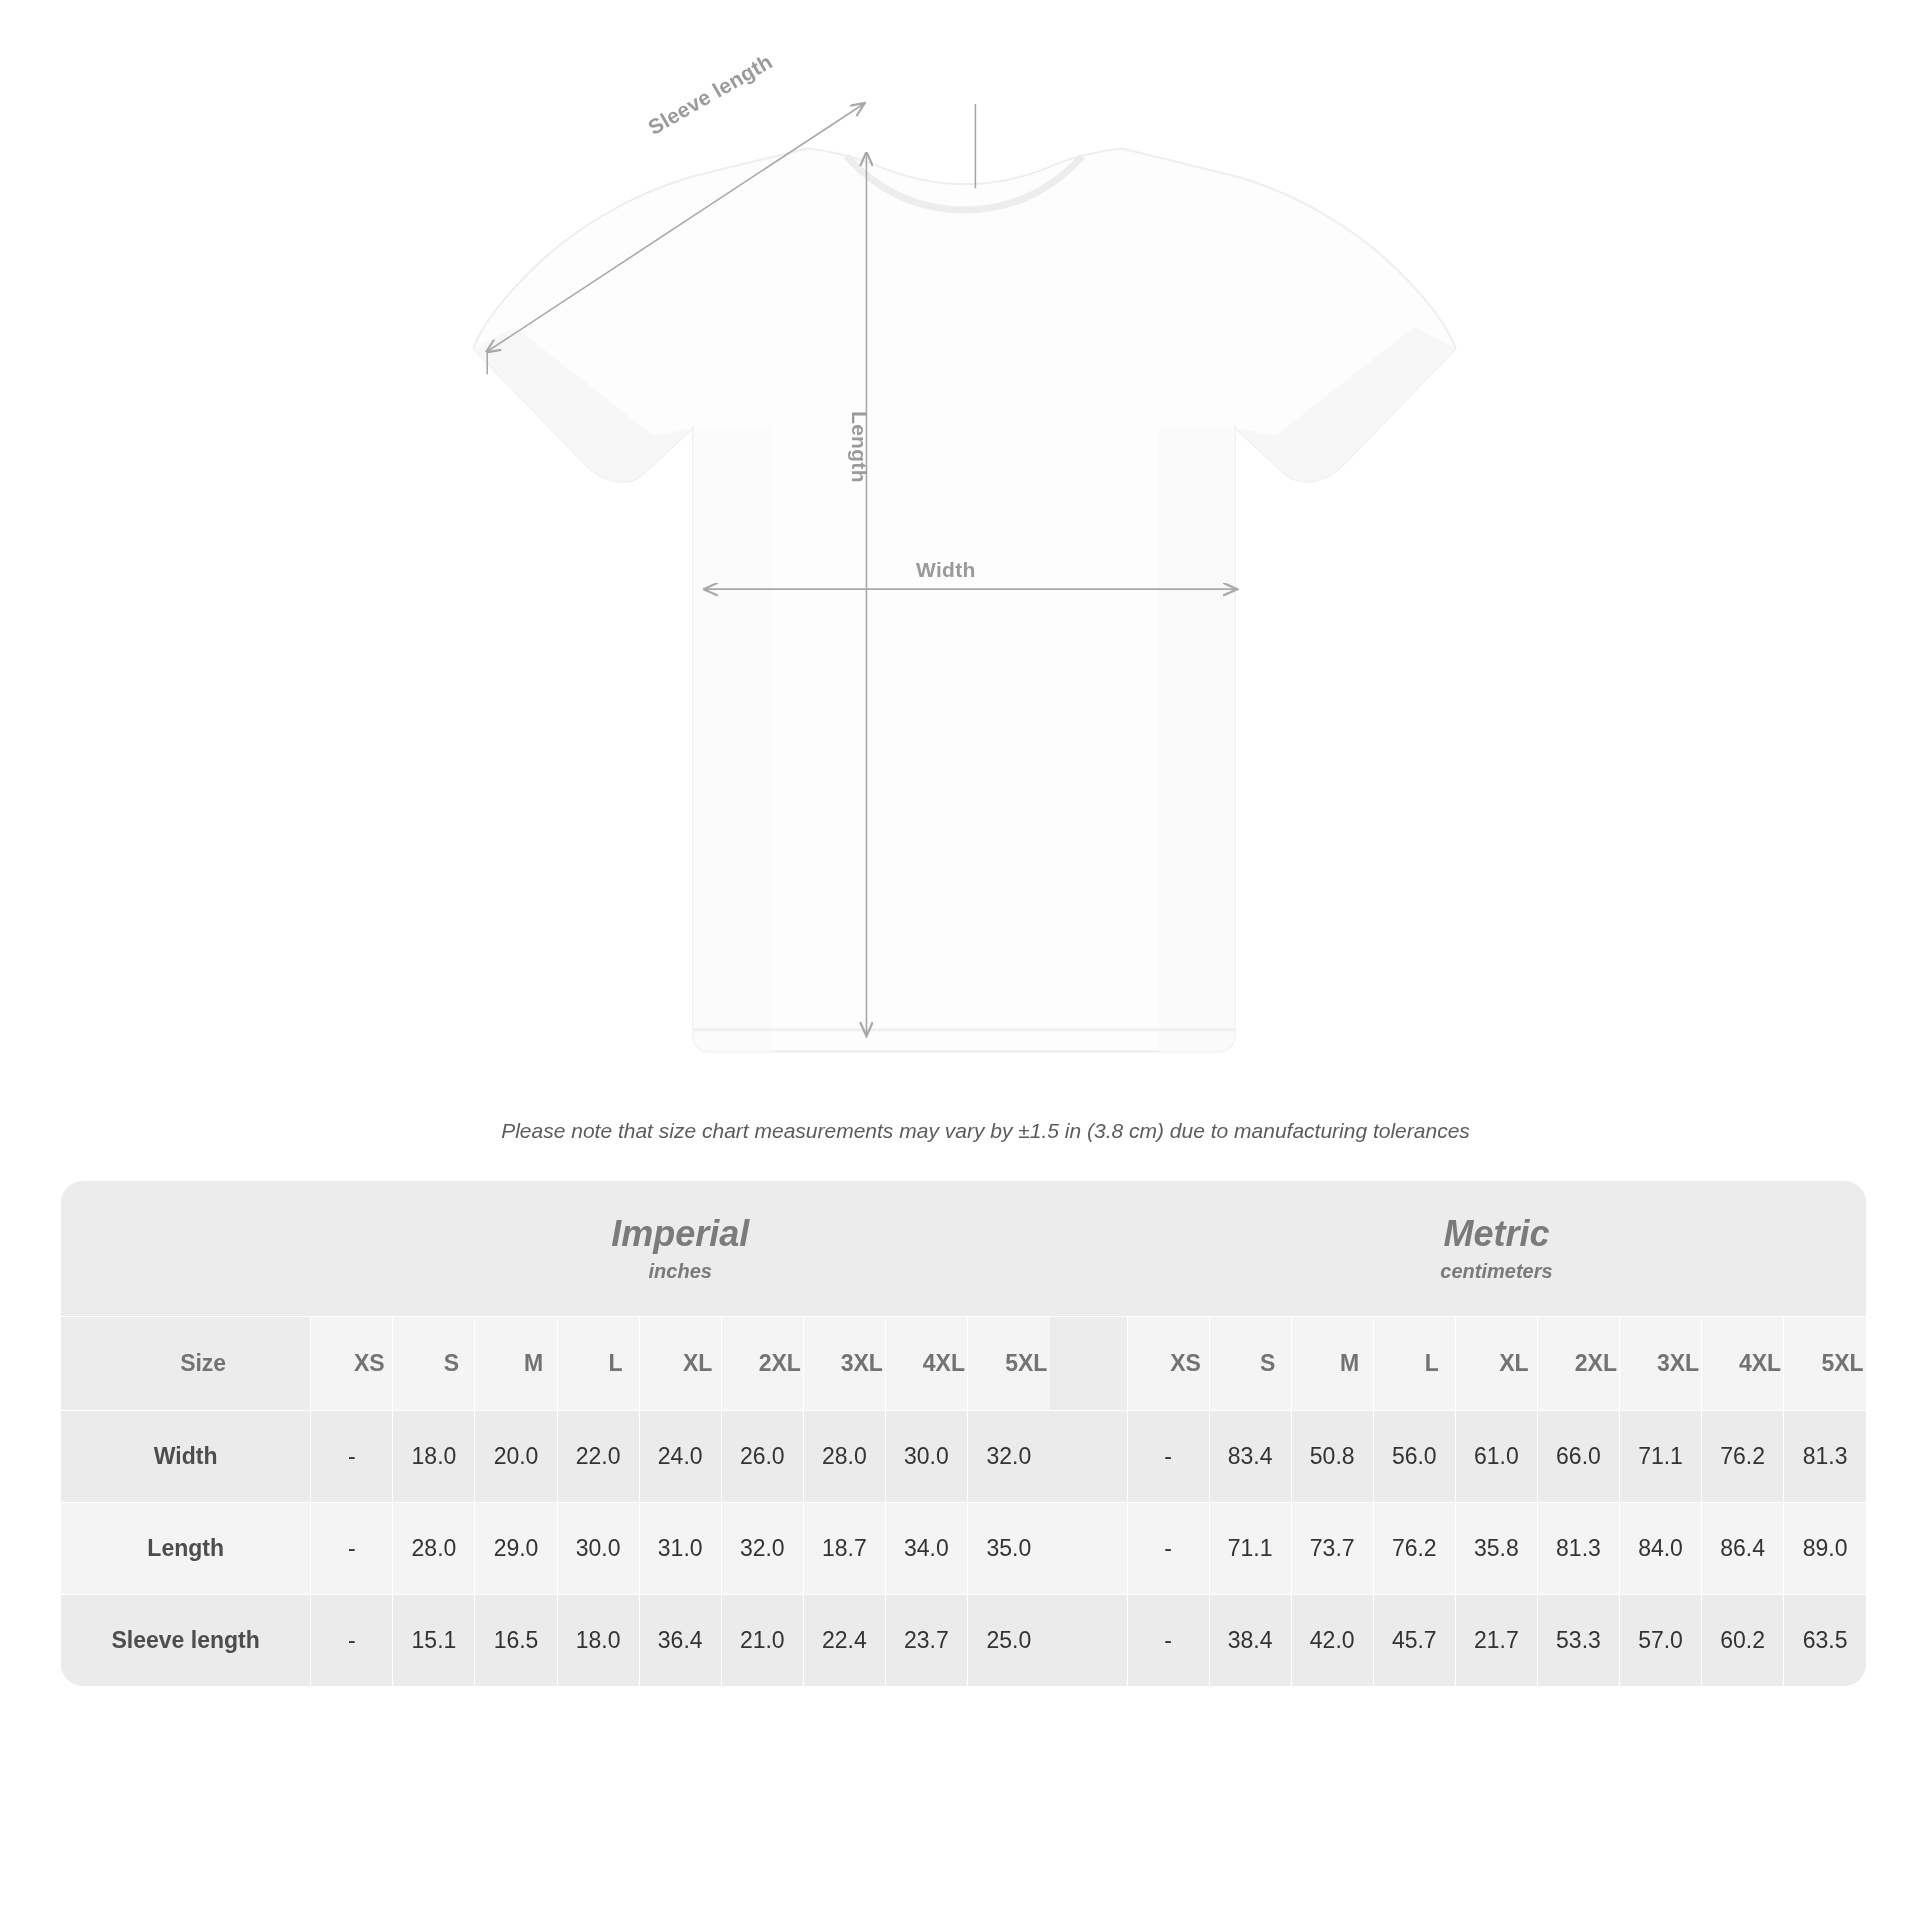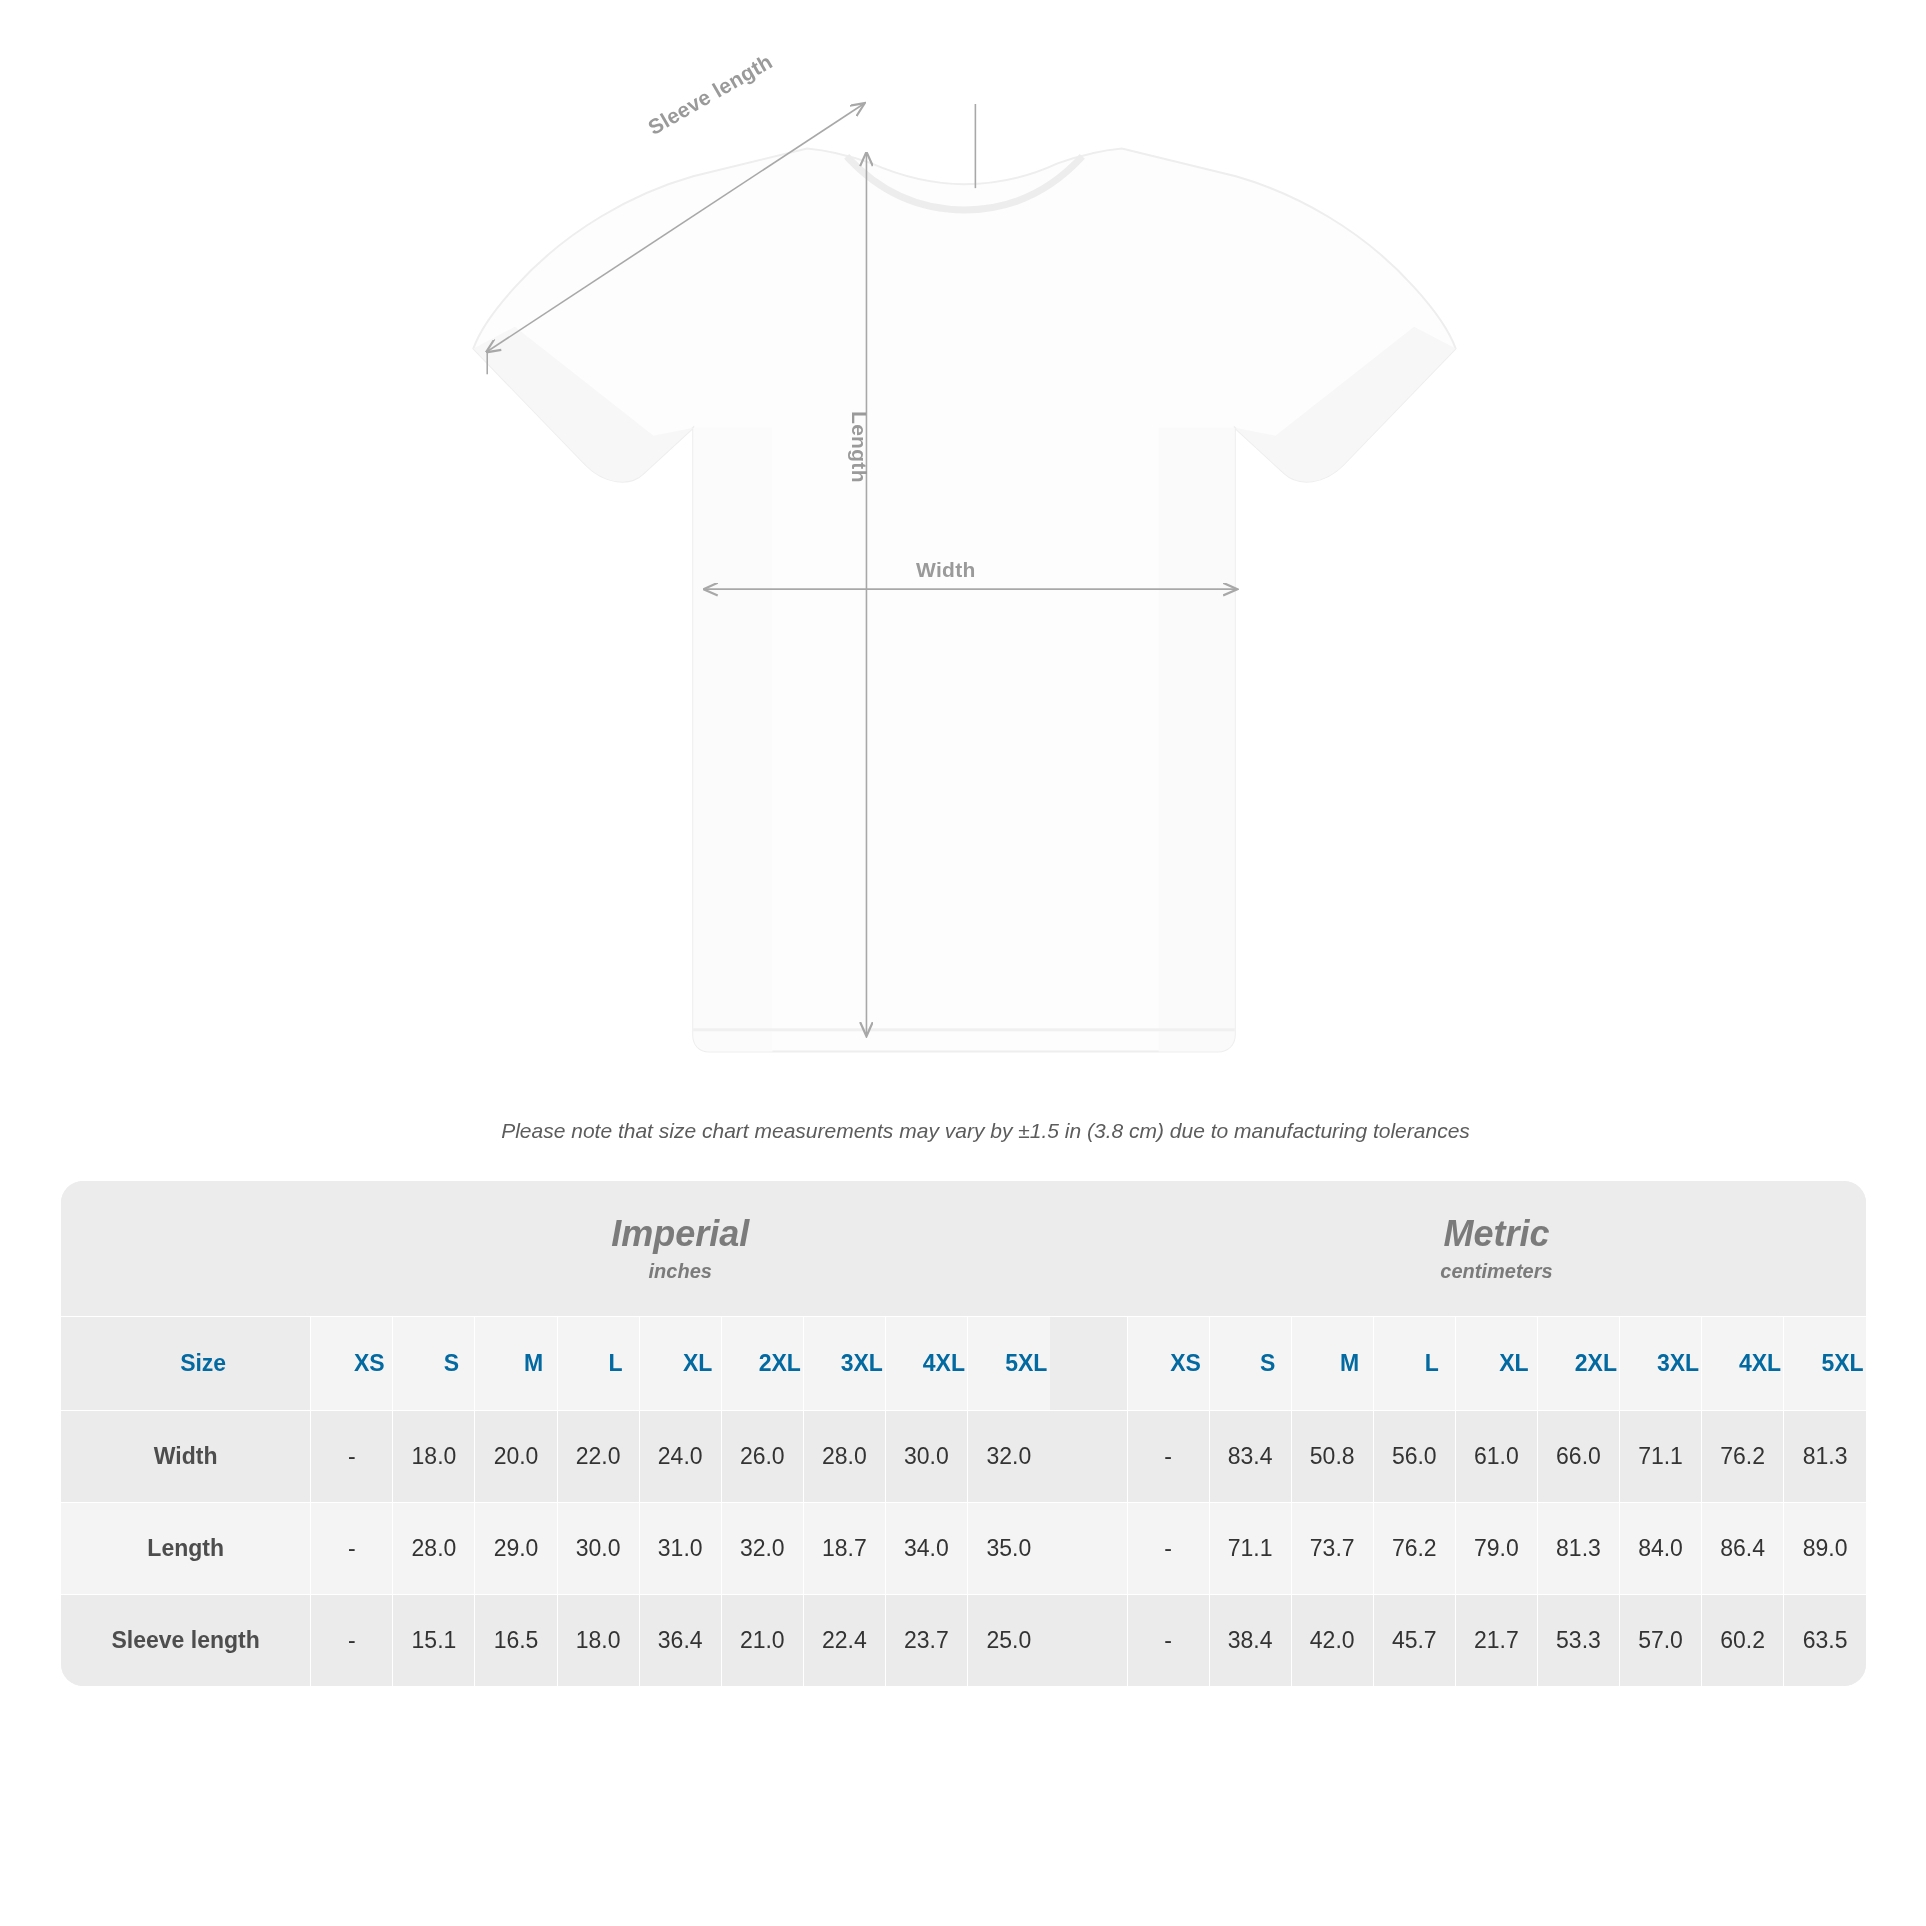--- a/index.html
+++ b/index.html
@@ -118,21 +118,21 @@
   }
   .spacer-cell {
     background: #ececec;
   }
 
   
   .size-row th {
     height: 91px;
     font-size: 23px;
     font-weight: bold;
-    color: #0369a1;
+    color: #737373;
     background: #f4f4f4;
     border-left: 1px solid #ffffff;
     border-top: 1px solid #ffffff;
     padding-left: 36px;
   }
   .size-row th.first-col {
     background: #ececec;
     border-left: none;
     font-size: 23px;
   }
@@ -329,21 +329,21 @@
           <td>31.0</td>
           <td>32.0</td>
           <td>18.7</td>
           <td>34.0</td>
           <td>35.0</td>
           <td class="gap-col"></td>
           <td>-</td>
           <td>71.1</td>
           <td>73.7</td>
           <td>76.2</td>
-          <td>79.0</td>
+          <td>35.8</td>
           <td>81.3</td>
           <td>84.0</td>
           <td>86.4</td>
           <td>89.0</td>
         </tr>
         <tr class="odd">
           <td class="row-head">Sleeve length</td>
           <td>-</td>
           <td>15.1</td>
           <td>16.5</td>

